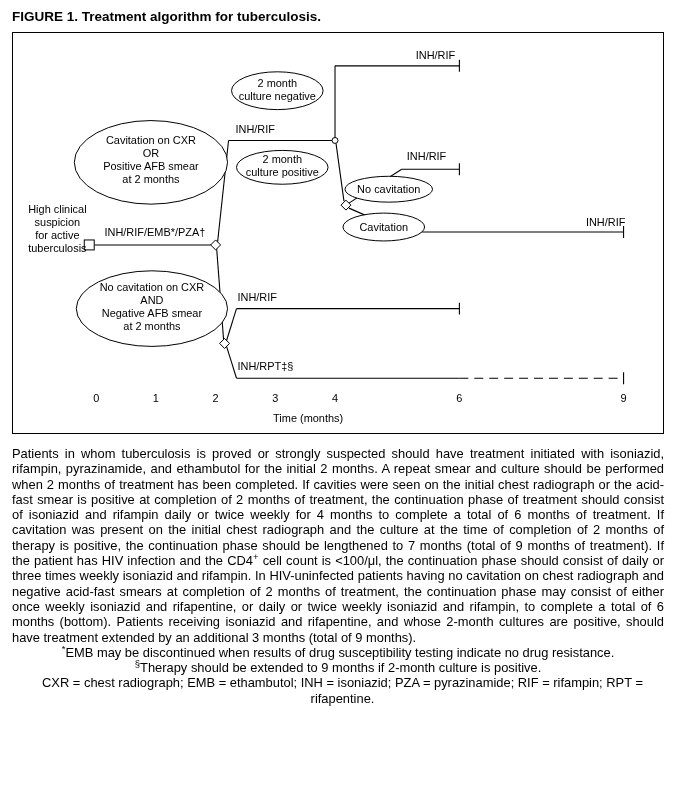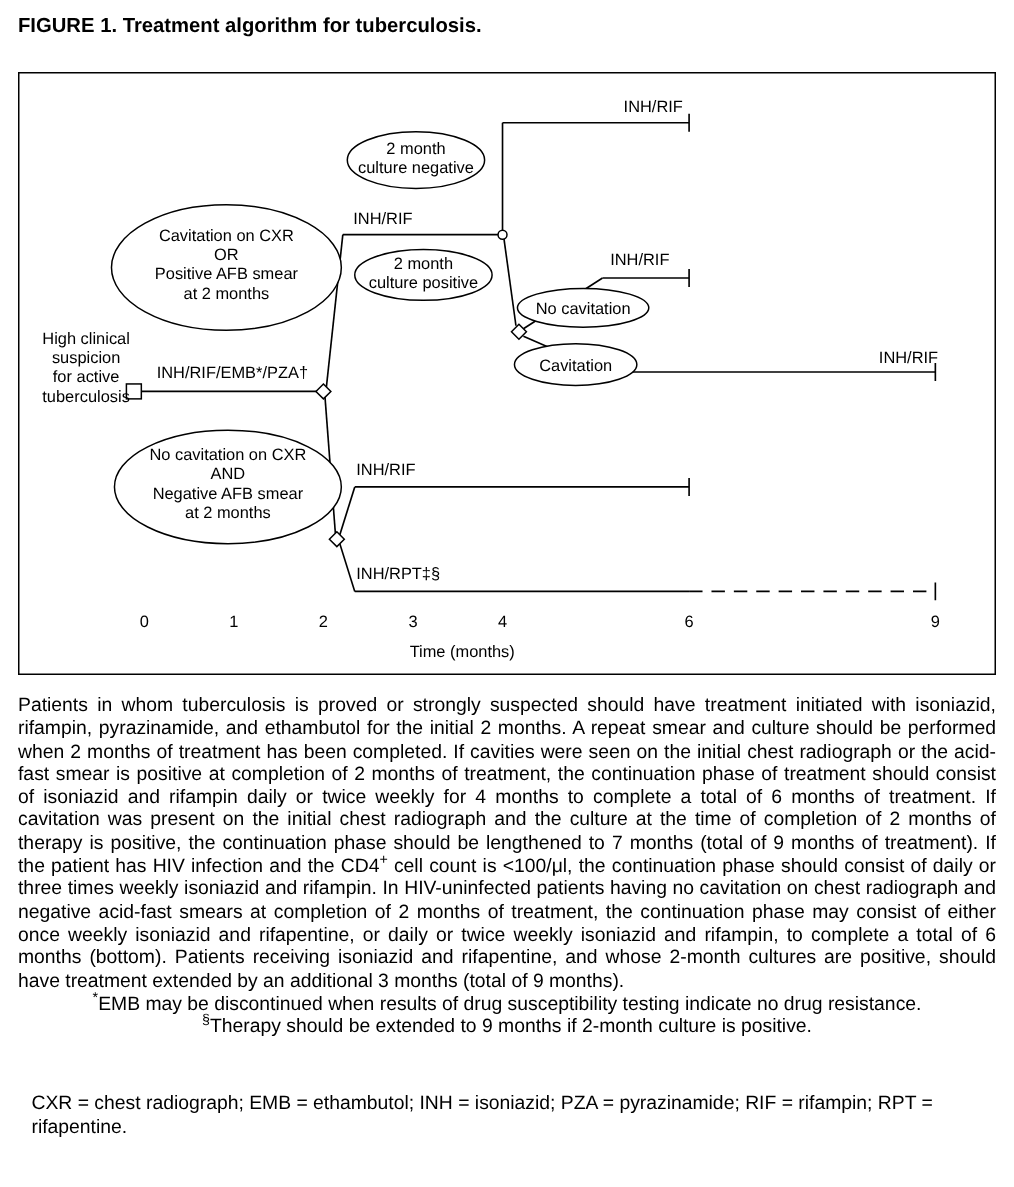--- a/index.html
+++ b/index.html
@@ -1,30 +1,30 @@
 <!DOCTYPE html>
 <html><head>
 <meta charset="utf-8">
 <style>
   * { box-sizing: border-box; }
   html, body { margin: 0; padding: 0; background: #ffffff; }
   body { width: 676px; font-family: "Liberation Sans", sans-serif; color: #000; }
   .page { padding: 7px 12px 10px 12px; }
-  .figure-title { font-size: 13.5px; font-weight: bold; margin: 2px 0 24px 0; }
+  .figure-title { font-size: 13.5px; font-weight: bold; margin: 2px 0 8px 0; }
   .diagram-box { border: 1px solid #000; width: 652px; height: 402px; overflow: hidden; background: #fff; }
   svg { display: block; }
   svg text { font-family: "Liberation Sans", sans-serif; font-size: 11px; fill: #000; }
   svg .shape { fill: #ffffff; stroke: #000; stroke-width: 1; }
   svg .wire { stroke: #000; stroke-width: 1.1; fill: none; }
   .caption { margin-top: 12px; font-size: 12.9px; line-height: 15.3px; text-align: justify; }
   .caption p { margin: 0; }
   sup.small-sup { font-size: 9.5px; line-height: 0; }
   .footnote { padding-left: 9px; text-indent: -9px; text-align: center; }
   .footnote sup { font-size: 9.5px; line-height: 0; }
-  .abbrev { padding-left: 9px; text-align: left; margin-top: 36px; }
+  .abbrev { padding-left: 9px; text-align: center; }
 </style>
 </head>
 <body>
 
 <div class="page">
 
   <div class="figure-title">FIGURE 1. Treatment algorithm for tuberculosis.</div>
 
   <div class="diagram-box">
     <svg width="650" height="400" viewBox="0 0 652 402">

